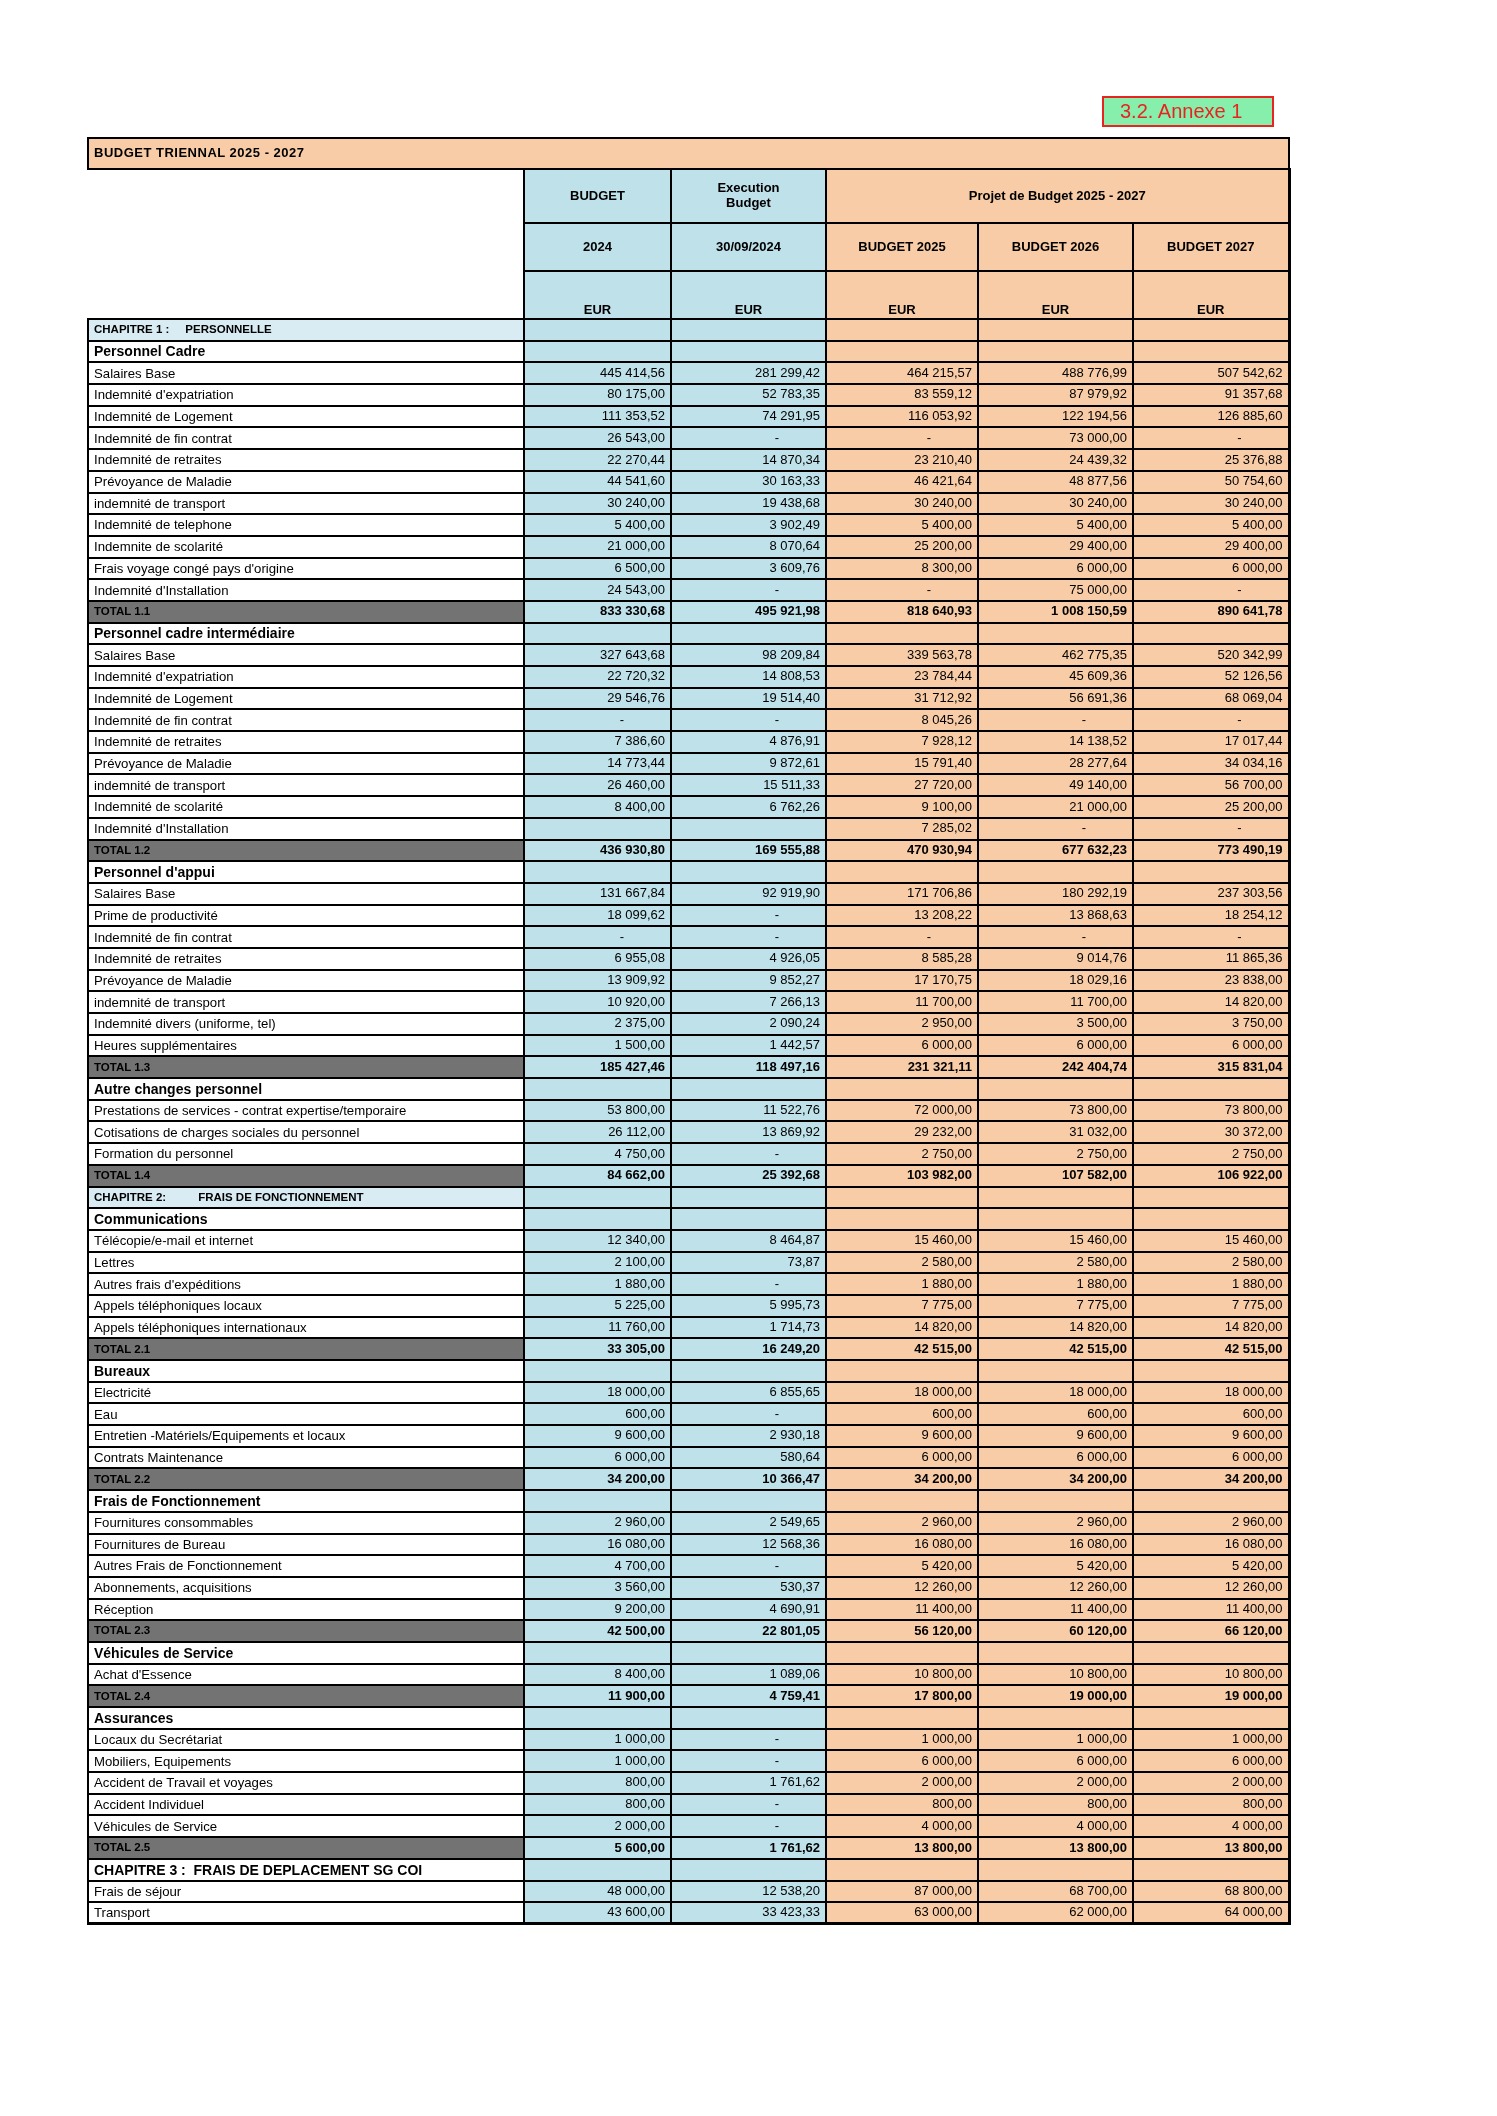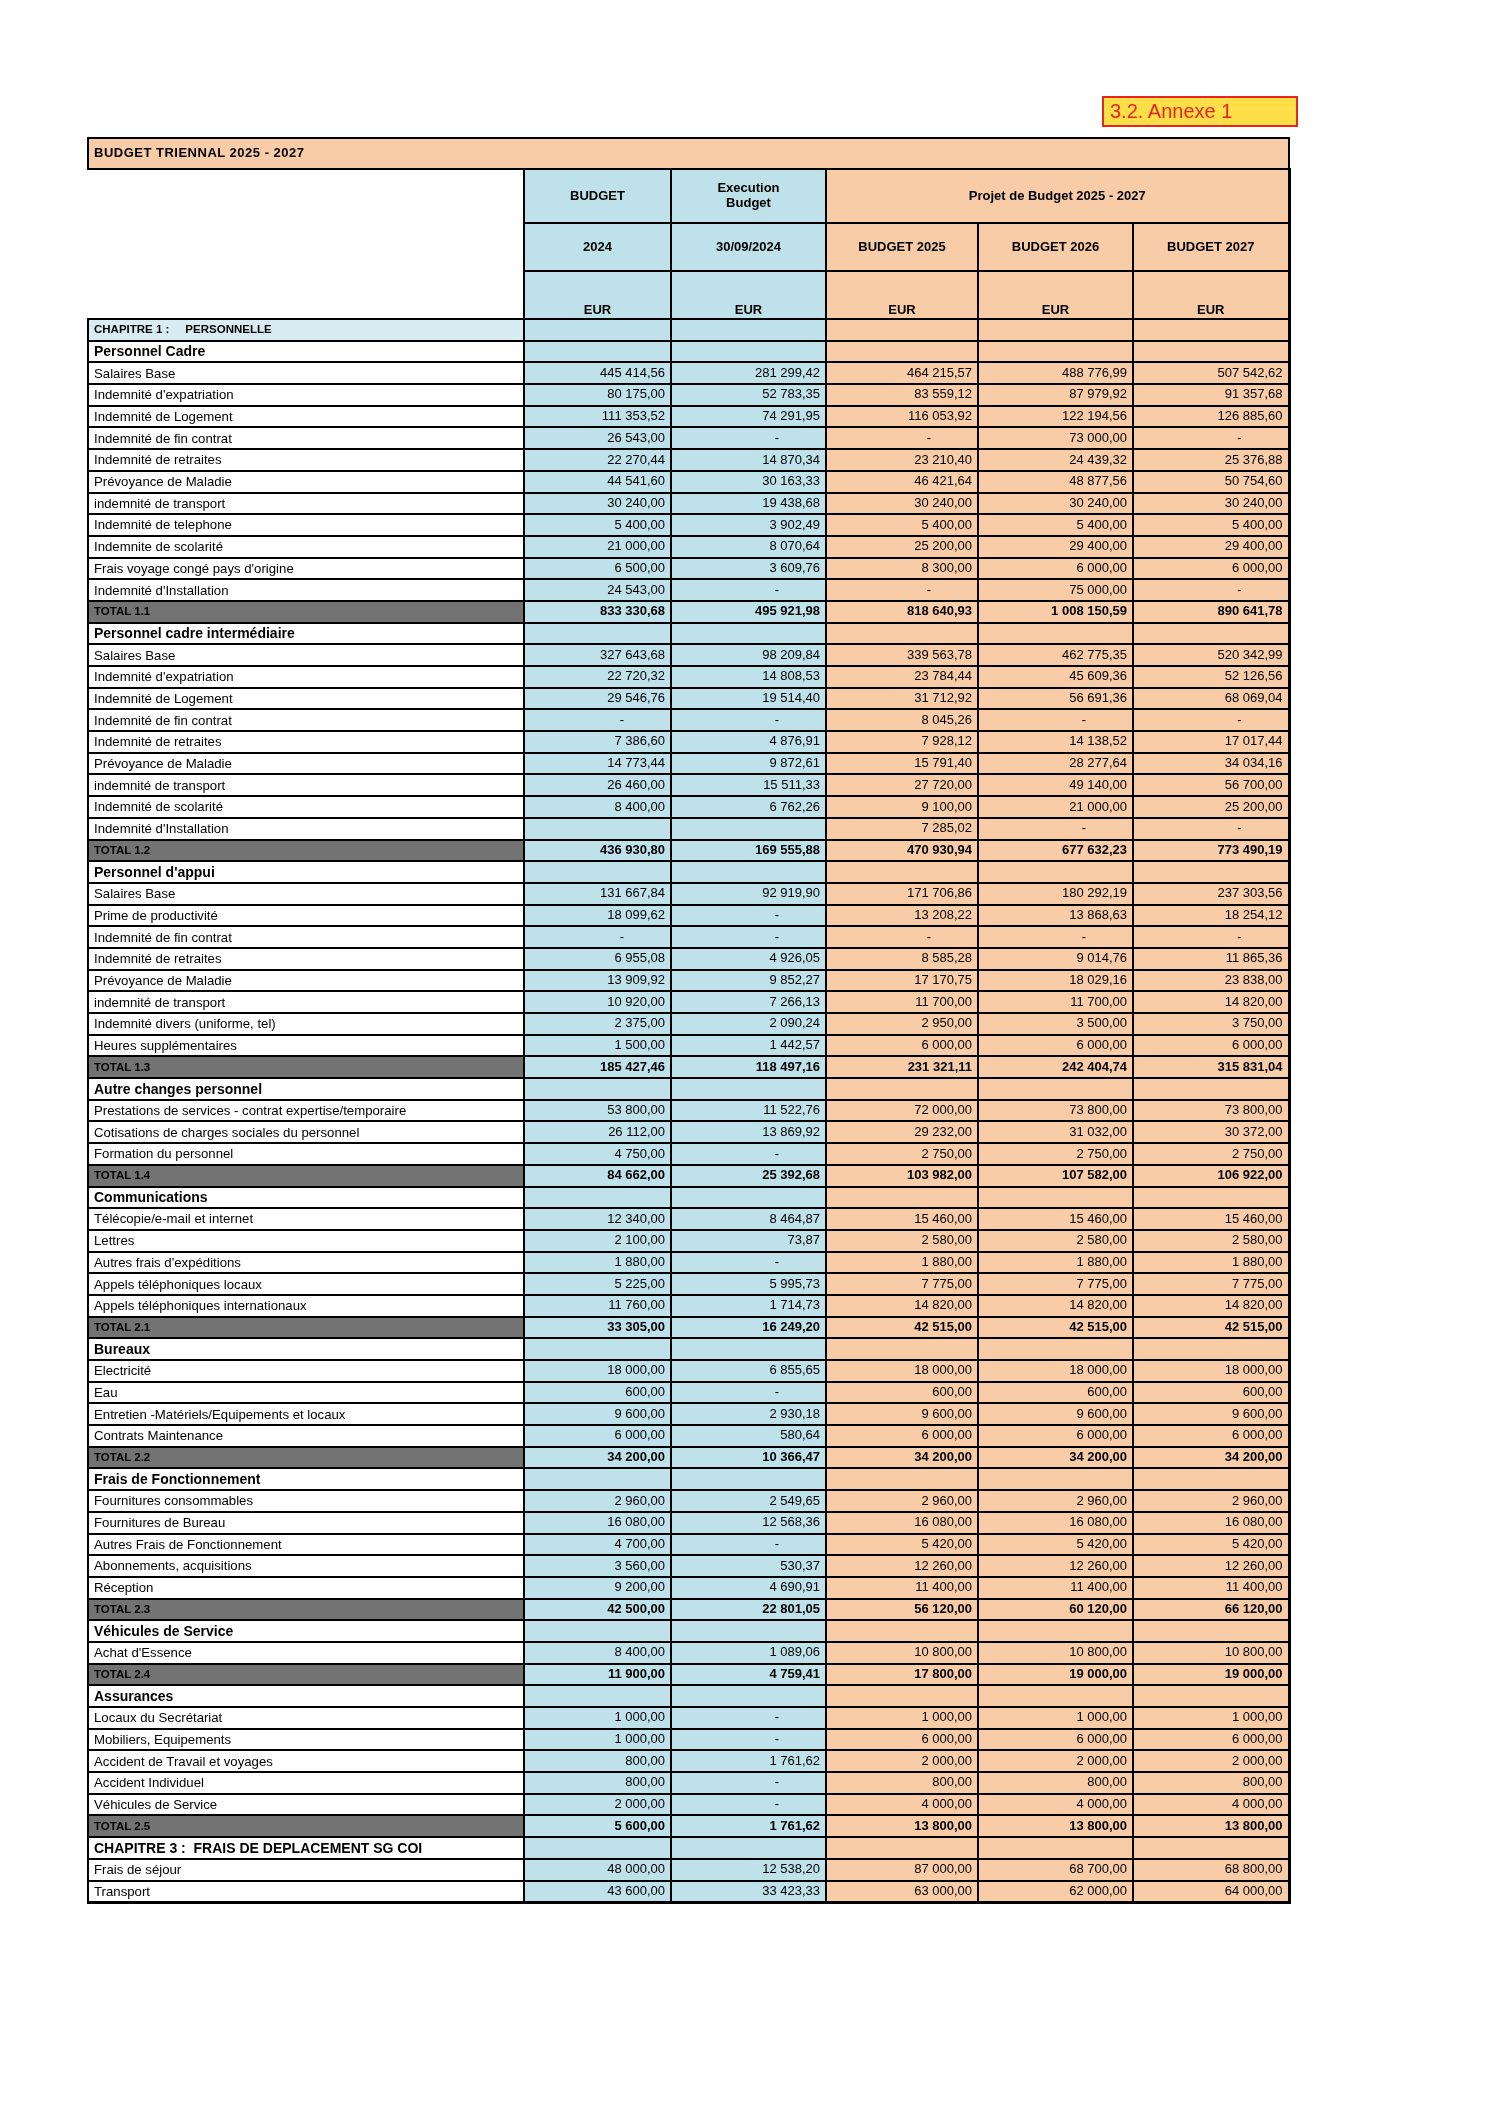--- a/index.html
+++ b/index.html
@@ -1,24 +1,24 @@
 <!DOCTYPE html>
 <html><head>
 <meta charset="utf-8">
 <style>
   html,body { margin:0; padding:0; background:#ffffff; }
   .page {
     position:relative; width:1497px; height:2116px; background:#ffffff;
     font-family:"Liberation Sans", sans-serif; color:#000; overflow:hidden;
   }
   .annexe-box {
-    position:absolute; left:1102px; top:96px; width:196px; height:31px;
+    position:absolute; left:1102px; top:96px; width:172px; height:31px;
     border:2px solid #e82420; color:#e82420; font-size:20px;
-    display:flex; align-items:center; padding-left:6px; box-sizing:border-box;
-    background:#fde047;
+    display:flex; align-items:center; padding-left:16px; box-sizing:border-box;
+    background:#86efac;
   }
   table.budget-table {
     position:absolute; left:87px; top:137px; width:1201px;
     border-collapse:collapse; table-layout:fixed;
   }
   .budget-table td {
     border:2px solid #000; padding:0 5px; box-sizing:border-box;
     font-size:13px; line-height:1.15; overflow:hidden;
   }
   
@@ -408,20 +408,28 @@
           <td class="val bg-peach last-col">2 750,00</td>
         </tr>
         <tr class="row-total">
           <td class="lbl">TOTAL 1.4</td>
           <td class="val bg-blue">84 662,00</td>
           <td class="val bg-blue">25 392,68</td>
           <td class="val bg-peach">103 982,00</td>
           <td class="val bg-peach">107 582,00</td>
           <td class="val bg-peach last-col">106 922,00</td>
         </tr>
+        <tr class="row-chapitre">
+          <td class="lbl">CHAPITRE 2:          FRAIS DE FONCTIONNEMENT</td>
+          <td class="val bg-blue"></td>
+          <td class="val bg-blue"></td>
+          <td class="val bg-peach"></td>
+          <td class="val bg-peach"></td>
+          <td class="val bg-peach last-col"></td>
+        </tr>
         <tr class="row-section">
           <td class="lbl">Communications</td>
           <td class="val bg-blue"></td>
           <td class="val bg-blue"></td>
           <td class="val bg-peach"></td>
           <td class="val bg-peach"></td>
           <td class="val bg-peach last-col"></td>
         </tr>
         <tr class="row-data">
           <td class="lbl">Télécopie/e-mail et internet</td>

